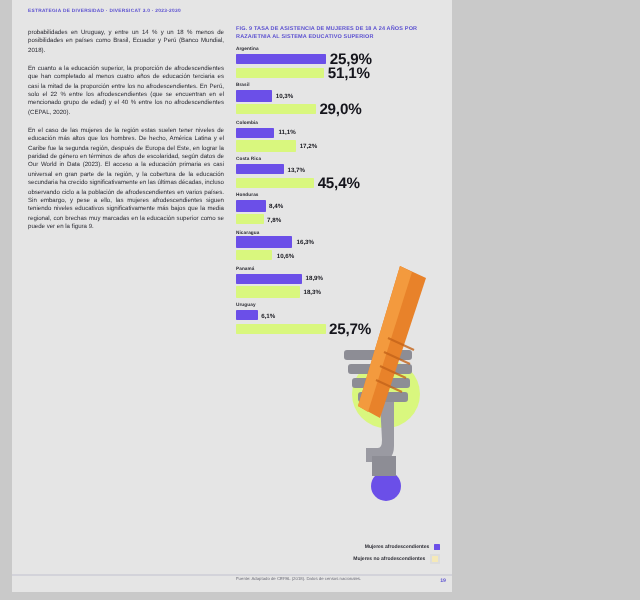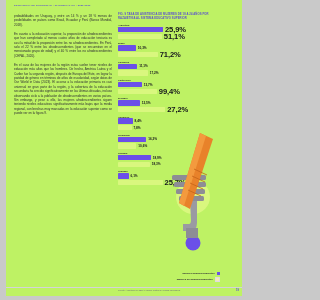--- a/index.html
+++ b/index.html
@@ -1,17 +1,17 @@
 <!DOCTYPE html>
 <html><head>
 <meta charset="utf-8">
 <style>
   html,body{margin:0;padding:0;background:#c9c9c9;}
   body{width:232px;height:300px;overflow:hidden;font-family:"Liberation Sans",sans-serif;}
-  .page{position:absolute;left:6px;top:0;width:220px;height:296px;background:#bef264;overflow:hidden;padding-left:16px;}
+  .page{position:absolute;left:6px;top:0;width:220px;height:296px;background:#e5e5e5;overflow:hidden;}
   .runhead{position:absolute;left:8px;top:4px;font-size:2.4px;letter-spacing:.15px;color:#5a4fd0;font-weight:700;text-transform:uppercase;}
   .col-left{position:absolute;left:8px;top:14px;width:98px;}
   .col-left p{margin:0 0 5px 0;font-size:3.05px;line-height:4.35px;color:#2b2b33;text-align:justify;}
   .col-right{position:absolute;left:112px;top:13px;width:102px;}
   .fig-title{font-size:2.75px;line-height:3.6px;font-weight:700;color:#5a4fd0;text-transform:uppercase;letter-spacing:.08px;margin:0 0 4px 0;}
   .country{font-size:2.35px;font-weight:700;color:#2b2b33;margin:0 0 .8px 0;letter-spacing:.05px;}
   .grp{margin-bottom:3.2px;position:relative;}
   .barrow{display:flex;align-items:center;height:5.6px;margin-bottom:1.1px;}
   .bar{height:5.4px;border-radius:.4px;}
   .bar.a{background:#6b4fe8;}
@@ -56,21 +56,21 @@
           </div>
         </div>
         <div class="grp">
           <div class="country">Brasil</div>
           <div class="barrow">
             <div class="bar a" style="width: 17.8533px;"></div>
             <span class="val sm">10,3%</span>
           </div>
           <div class="barrow">
             <div class="bar b" style="width: 39.6933px;"></div>
-            <span class="val lg">71,2%</span>
+            <span class="val lg">29,0%</span>
           </div>
         </div>
         <div class="grp">
           <div class="country">Colombia</div>
           <div class="barrow">
             <div class="bar a" style="width: 19.24px;"></div>
             <span class="val sm">11,1%</span>
           </div>
           <div class="barrow">
             <div class="bar b" style="width: 29.8133px;"></div>
@@ -78,32 +78,21 @@
           </div>
         </div>
         <div class="grp">
           <div class="country">Costa Rica</div>
           <div class="barrow">
             <div class="bar a" style="width: 23.7467px;"></div>
             <span class="val sm">13,7%</span>
           </div>
           <div class="barrow">
             <div class="bar b" style="width: 38.8267px;"></div>
-            <span class="val lg">99,4%</span>
-          </div>
-        </div>
-        <div class="grp">
-          <div class="country">Ecuador</div>
-          <div class="barrow">
-            <div class="bar a" style="width: 21.6667px;"></div>
-            <span class="val sm">12,5%</span>
-          </div>
-          <div class="barrow">
-            <div class="bar b" style="width: 47.1467px;"></div>
-            <span class="val lg">27,2%</span>
+            <span class="val lg">45,4%</span>
           </div>
         </div>
         <div class="grp">
           <div class="country">Honduras</div>
           <div class="barrow">
             <div class="bar a" style="width: 14.56px;"></div>
             <span class="val sm">8,4%</span>
           </div>
           <div class="barrow">
             <div class="bar b" style="width: 13.52px;"></div>

